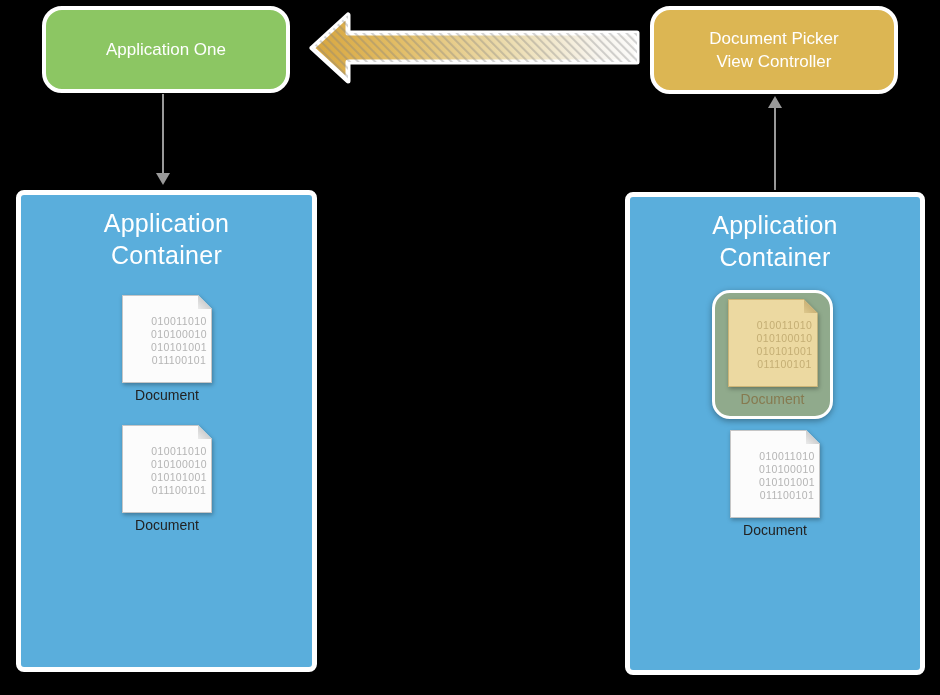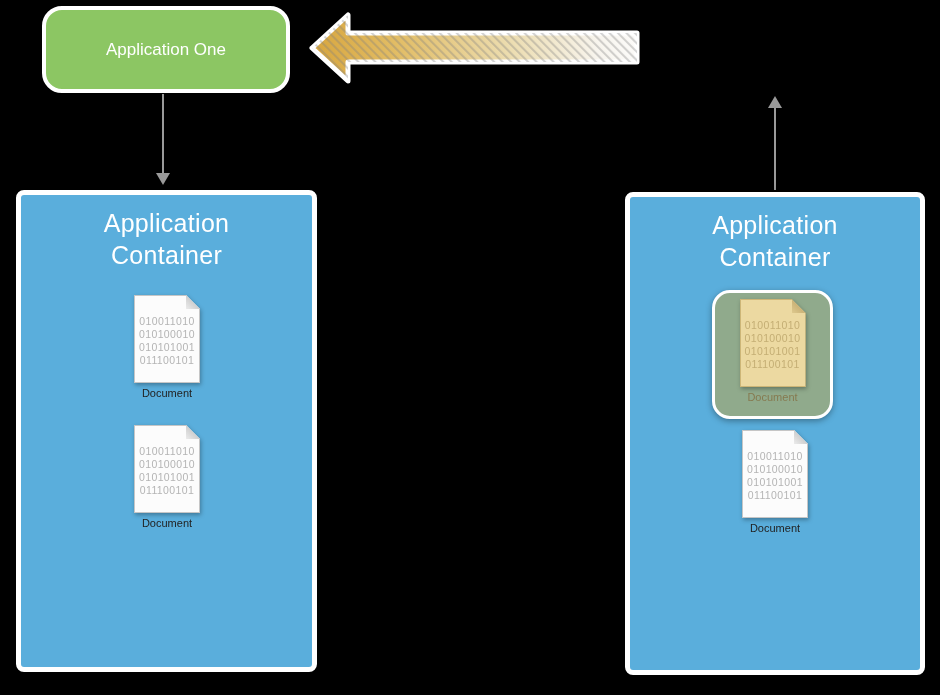--- a/index.html
+++ b/index.html
@@ -48,29 +48,30 @@
     font-size:25px; line-height:32px; letter-spacing:0.3px; }
   .container-title span { display:block; }
 
   
   .doc { position:absolute; width:86px; display:flex; flex-direction:column; align-items:center; }
   .doc-page-wrap { filter:drop-shadow(1px 2px 2px rgba(0,0,0,0.30)); }
   .doc-page {
     position:relative; width:64px; height:86px;
     background:#FCFCFC; border:1px solid #C6C6C6;
     clip-path:polygon(0 0, calc(100% - 14px) 0, 100% 14px, 100% 100%, 0 100%);
+    padding-left:24px;
   }
   .fold {
     position:absolute; top:-1px; right:-1px; width:14px; height:14px;
     background:linear-gradient(to bottom left, rgba(0,0,0,0) 0 49%, #CFCFCF 50%, #ECECEC 100%);
   }
   .binary { padding-top:19px; text-align:center; font-size:10.5px;
     line-height:13px; letter-spacing:0.4px; color:#B4B4B4; }
   .binary span { display:block; }
-  .doc-label { margin-top:4px; font-size:11px; color:#222; }
+  .doc-label { margin-top:4px; font-size:14px; color:#222; }
 
   
   .doc-tan .doc-page { background:#ECD9A1; border-color:#CDB677; }
   .doc-tan .fold { background:linear-gradient(to bottom left, rgba(0,0,0,0) 0 49%, #C9B176 50%, #DEC98E 100%); }
   .doc-tan .binary { color:#C4AE74; }
   .doc-tan .doc-label { color:#867A50; }
 
   
   .highlight {
     position:absolute; left:82px; top:93px; width:115px; height:117px;
@@ -83,20 +84,24 @@
 </style>
 </head>
 <body>
 
 <div class="stage">
 
   <div class="node node-green">
     <span class="node-line">Application One</span>
   </div>
 
+  <div class="node node-gold">
+    <span class="node-line">Document Picker</span>
+    <span class="node-line">View Controller</span>
+  </div>
 
   <svg class="big-arrow" width="340" height="82" viewBox="0 0 340 82" aria-hidden="true">
     <defs>
       <linearGradient id="goldFade" x1="0" y1="0" x2="1" y2="0">
         <stop offset="0" stop-color="#D8A63E"></stop>
         <stop offset="0.25" stop-color="#E2BC63"></stop>
         <stop offset="0.60" stop-color="#ECDCAE"></stop>
         <stop offset="0.88" stop-color="#F8F5EE"></stop>
         <stop offset="1" stop-color="#FCFBF9"></stop>
       </linearGradient>

